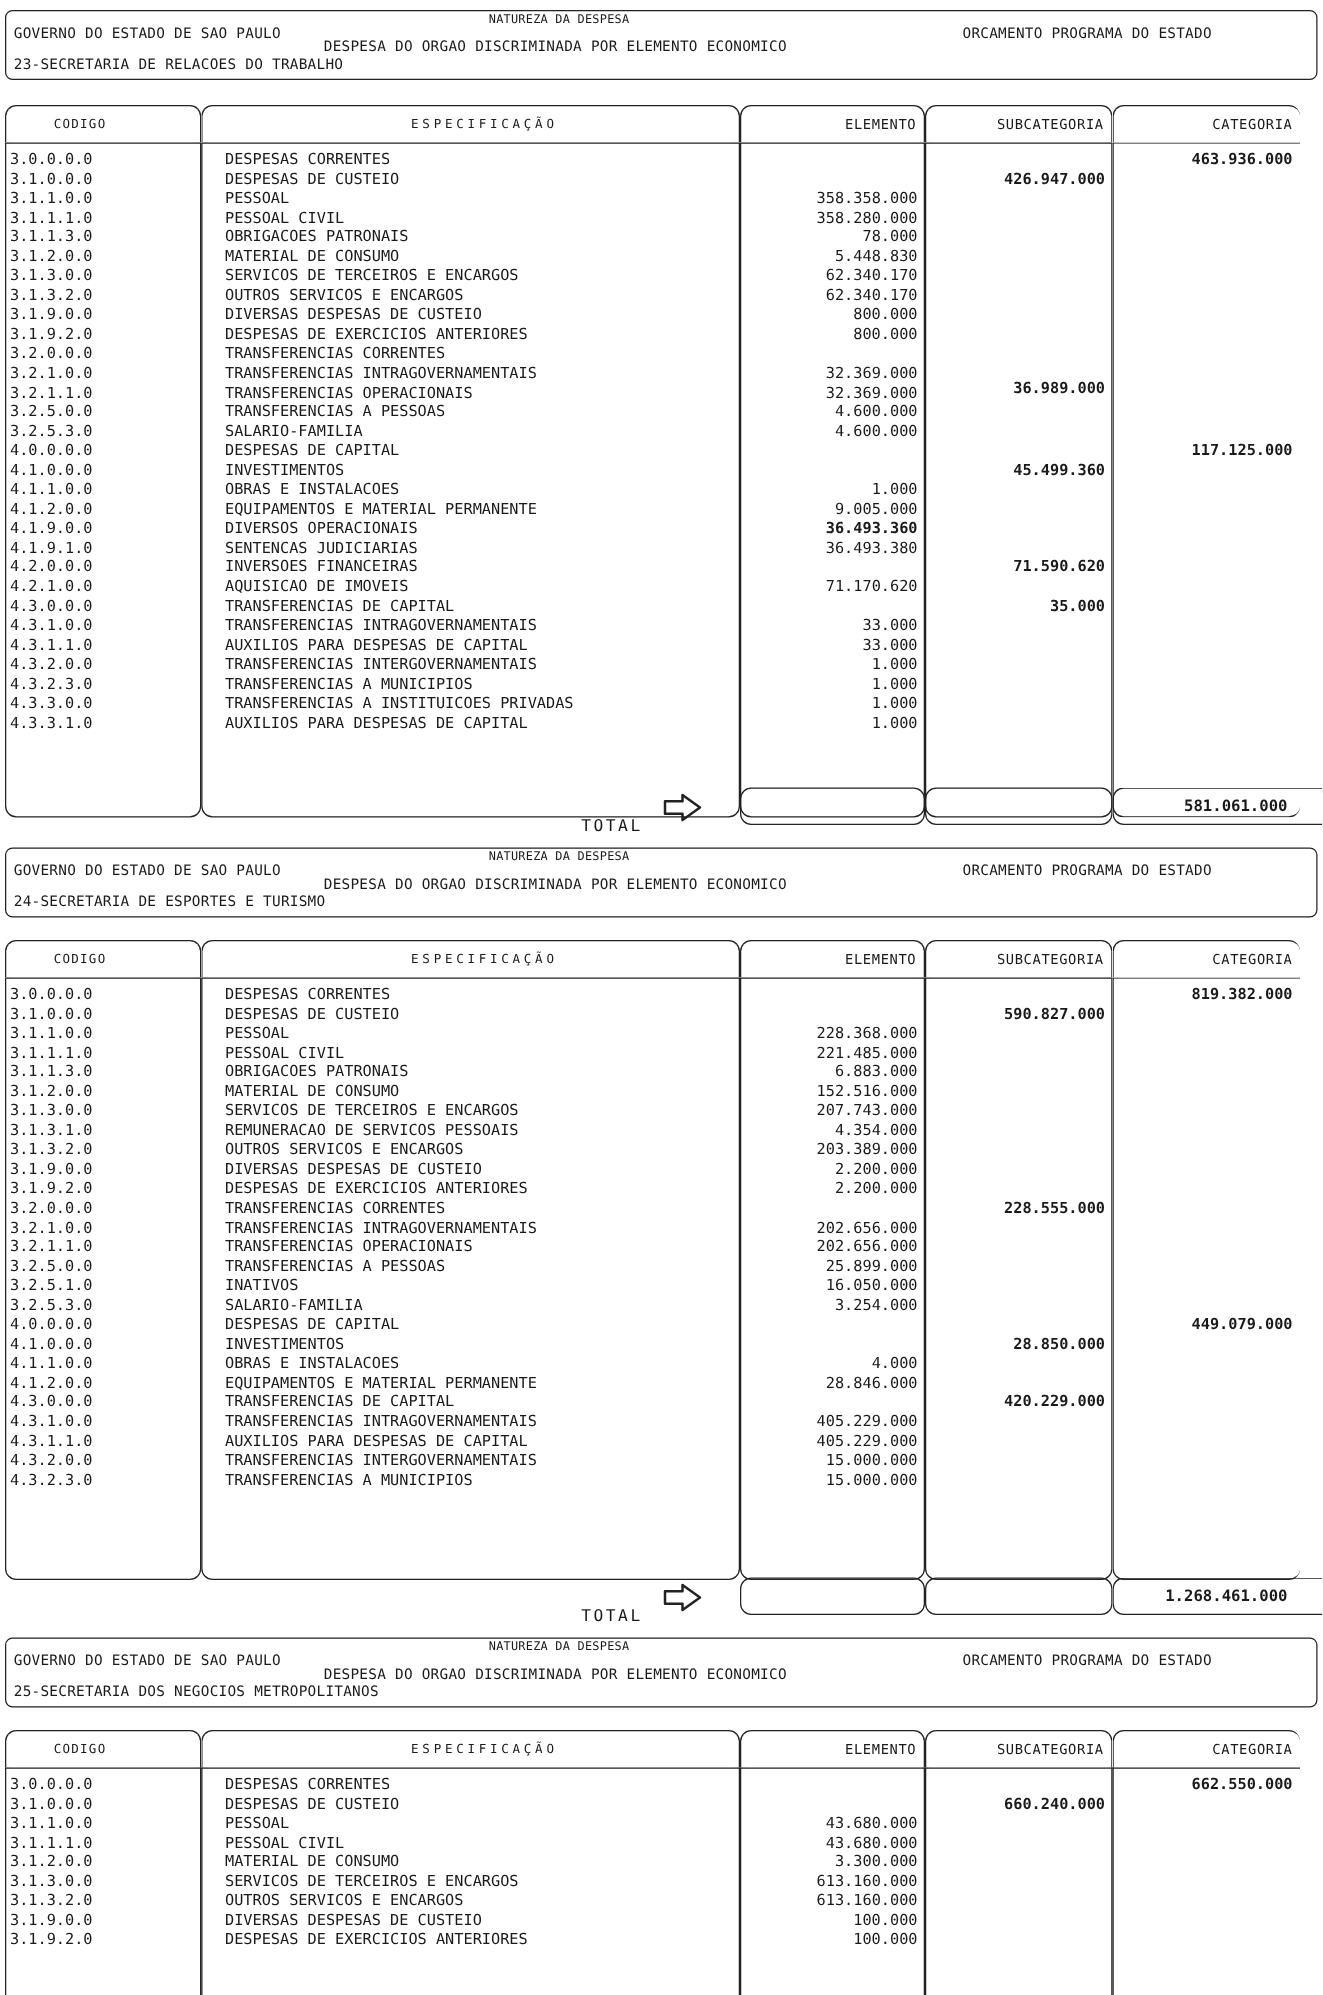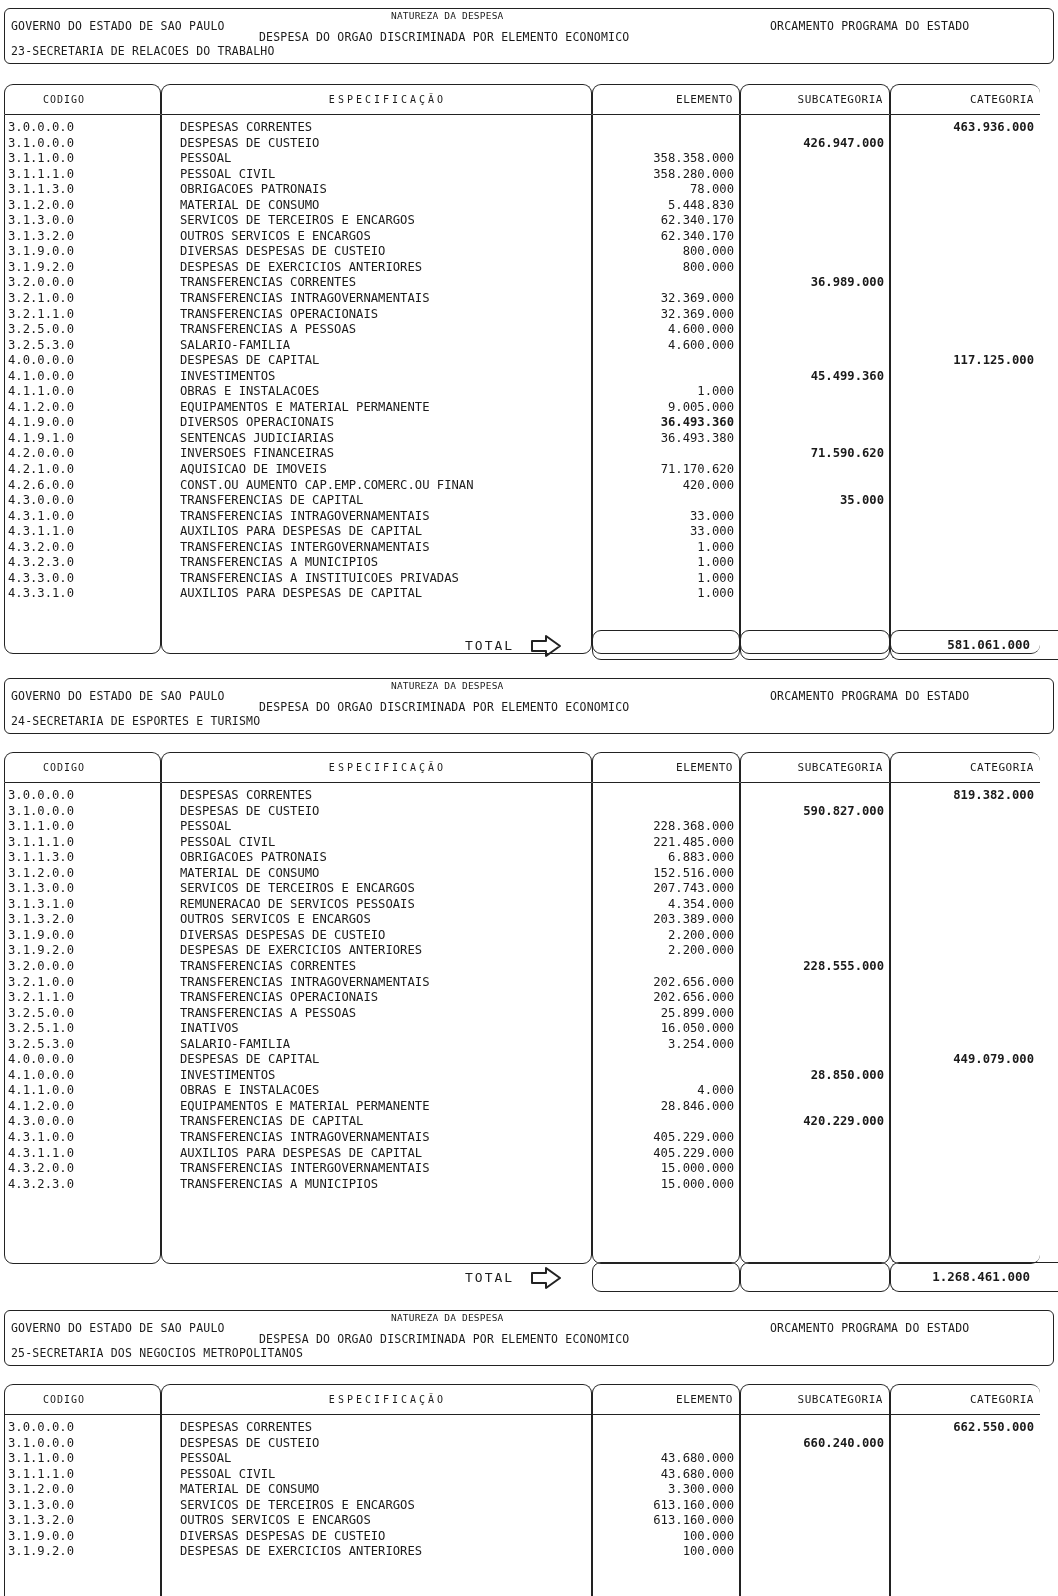--- a/index.html
+++ b/index.html
@@ -40,21 +40,21 @@
   .rows { position: absolute; top: 36px; left: 0; width: 1040px; }
   .row { position: relative; height: 15.55px; font-size: 12.2px; line-height: 15.55px; }
   .row span { position: absolute; white-space: pre; }
   .row .cod { left: 4px; }
   .row .esp { left: 176px; }
   .row .ele { right: 310px; text-align: right; }
   .row .sub { right: 160px; text-align: right; }
   .row .cat { right: 10px; text-align: right; }
 
   .total { position: absolute; left: 0; width: 1058px; height: 30px; }
-  .total .lbl { position: absolute; left: 465px; top: 8px; font-size: 13px; letter-spacing: 2px; }
+  .total .lbl { position: absolute; left: 465px; top: 24px; font-size: 13px; letter-spacing: 2px; }
   .total .arrow { position: absolute; left: 528px; top: 4px; width: 36px; height: 24px; }
   .total .box {
     position: absolute; top: 0; height: 30px; box-sizing: border-box;
     border: 1.5px solid #222; border-radius: 9px;
   }
   .total .b1 { left: 592px; width: 148px; }
   .total .b2 { left: 740px; width: 150px; }
   .total .b3 { left: 890px; width: 168px; border-right: none; border-radius: 9px 0 0 9px; }
   .total .val { position: absolute; right: 28px; top: 6px; font-size: 12.5px; font-weight: bold; }
 </style>
@@ -148,21 +148,21 @@
           <span class="cod">3.1.9.2.0</span>
           <span class="esp">DESPESAS DE EXERCICIOS ANTERIORES</span>
           <span class="ele" style="font-weight: normal;">800.000</span>
           <span class="sub" style="font-weight: bold;"></span>
           <span class="cat" style="font-weight: bold;"></span>
         </div>
         <div class="row">
           <span class="cod">3.2.0.0.0</span>
           <span class="esp">TRANSFERENCIAS CORRENTES</span>
           <span class="ele" style="font-weight: normal;"></span>
-          <span class="sub" style="font-weight: bold;">36.989.000</span>
+          <span class="sub" style="font-weight: bold; margin-top: 28px;">36.989.000</span>
           <span class="cat" style="font-weight: bold;"></span>
         </div>
         <div class="row">
           <span class="cod">3.2.1.0.0</span>
           <span class="esp">TRANSFERENCIAS INTRAGOVERNAMENTAIS</span>
           <span class="ele" style="font-weight: normal;">32.369.000</span>
           <span class="sub" style="font-weight: bold;"></span>
           <span class="cat" style="font-weight: bold;"></span>
         </div>
         <div class="row">
@@ -232,27 +232,20 @@
           <span class="cod">4.2.0.0.0</span>
           <span class="esp">INVERSOES FINANCEIRAS</span>
           <span class="ele" style="font-weight: normal;"></span>
           <span class="sub" style="font-weight: bold;">71.590.620</span>
           <span class="cat" style="font-weight: bold;"></span>
         </div>
         <div class="row">
           <span class="cod">4.2.1.0.0</span>
           <span class="esp">AQUISICAO DE IMOVEIS</span>
           <span class="ele" style="font-weight: normal;">71.170.620</span>
-          <span class="sub" style="font-weight: bold;"></span>
-          <span class="cat" style="font-weight: bold;"></span>
-        </div>
-        <div class="row">
-          <span class="cod">4.2.6.0.0</span>
-          <span class="esp">CONST.OU AUMENTO CAP.EMP.COMERC.OU FINAN</span>
-          <span class="ele" style="font-weight: normal;">420.000</span>
           <span class="sub" style="font-weight: bold;"></span>
           <span class="cat" style="font-weight: bold;"></span>
         </div>
         <div class="row">
           <span class="cod">4.3.0.0.0</span>
           <span class="esp">TRANSFERENCIAS DE CAPITAL</span>
           <span class="ele" style="font-weight: normal;"></span>
           <span class="sub" style="font-weight: bold;">35.000</span>
           <span class="cat" style="font-weight: bold;"></span>
         </div>

